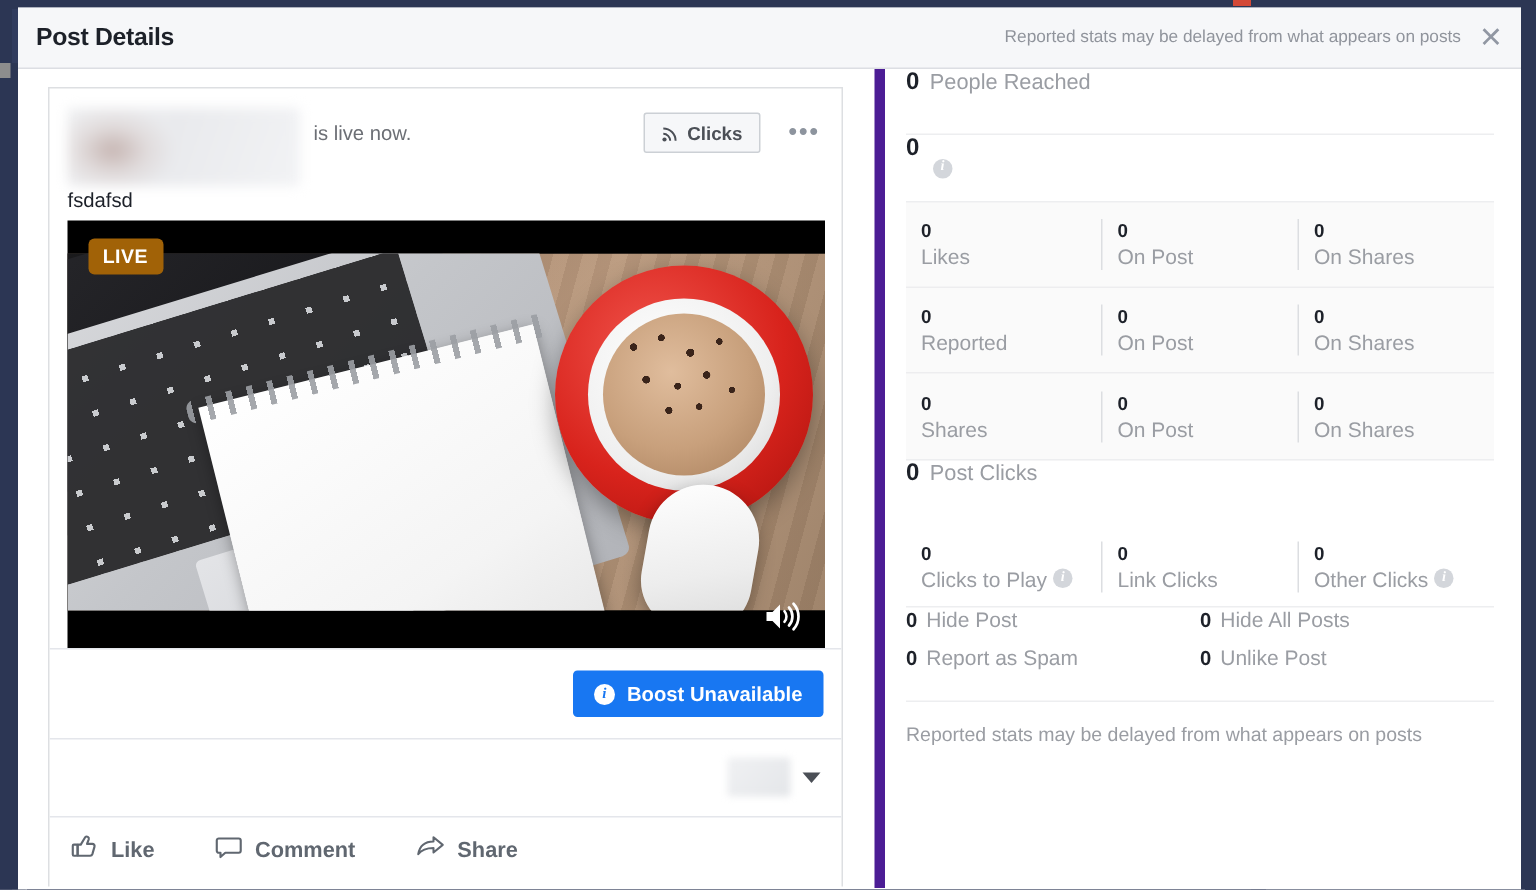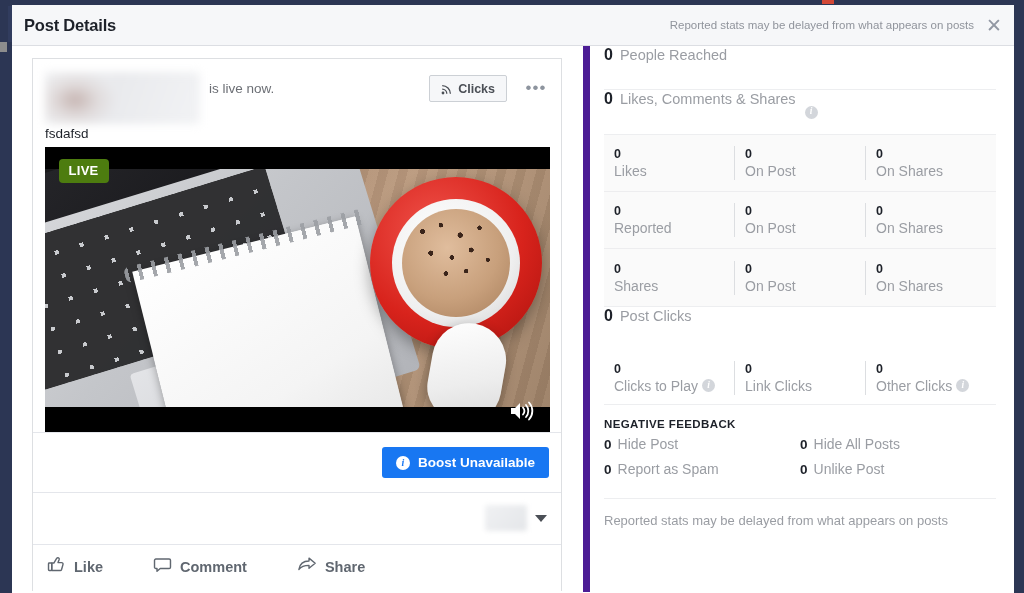--- a/index.html
+++ b/index.html
@@ -329,21 +329,21 @@
     right: 46px; bottom: -14px;
     width: 74px; height: 98px;
     border-radius: 38px 38px 34px 34px;
     background: linear-gradient(160deg,#ffffff 0%, #ededed 60%, #d9d9d9 100%);
     transform: rotate(10deg);
     box-shadow: 0 4px 12px rgba(0,0,0,0.3);
   }
   #live-badge {
     position: absolute;
     left: 14px; top: 12px;
-    background: #4d7c0f;
+    background: #a16207;
     color: #ffffff;
     font-size: 13px;
     font-weight: bold;
     padding: 4px 10px 5px 10px;
     border-radius: 4px;
     letter-spacing: 0.3px;
     z-index: 5;
   }
   #volume-btn {
     position: absolute;
@@ -413,21 +413,21 @@
     border-top: 7px solid #4b4f56;
     cursor: pointer;
   }
 
   
   #action-bar {
     height: 44px;
     border-top: 1px solid #e4e6eb;
     display: flex;
     align-items: center;
-    gap: 50px;
+    gap: 40px;
     padding-left: 14px;
   }
   .action {
     display: flex;
     align-items: center;
     gap: 8px;
     cursor: pointer;
   }
   .action .lbl {
     font-size: 14.5px;
@@ -671,21 +671,20 @@
 
       <div id="right-col">
 
         <div class="stat-main">
           <span class="num">0</span>
           <span class="lbl">People Reached</span>
         </div>
 
         <div class="stat-main noline">
           <span class="num">0</span>
-          <span class="lbl">Likes, Comments &amp; Shares</span>
           <span class="info-gray">i</span>
         </div>
 
         <div id="breakdown">
 
           <div class="brk-row">
             <div class="brk-cell">
               <div class="num">0</div>
               <div class="lbl">Likes</div>
             </div>
@@ -750,21 +749,20 @@
           </div>
           <div class="brk-cell div">
             <div class="num">0</div>
             <div class="lbl">
               <span>Other Clicks</span>
               <span class="info-gray">i</span>
             </div>
           </div>
         </div>
 
-        <div id="neg-title">NEGATIVE FEEDBACK</div>
 
         <div class="neg-grid">
           <div class="neg-item">
             <span class="num">0</span>
             <span class="lbl">Hide Post</span>
           </div>
           <div class="neg-item">
             <span class="num">0</span>
             <span class="lbl">Hide All Posts</span>
           </div>

